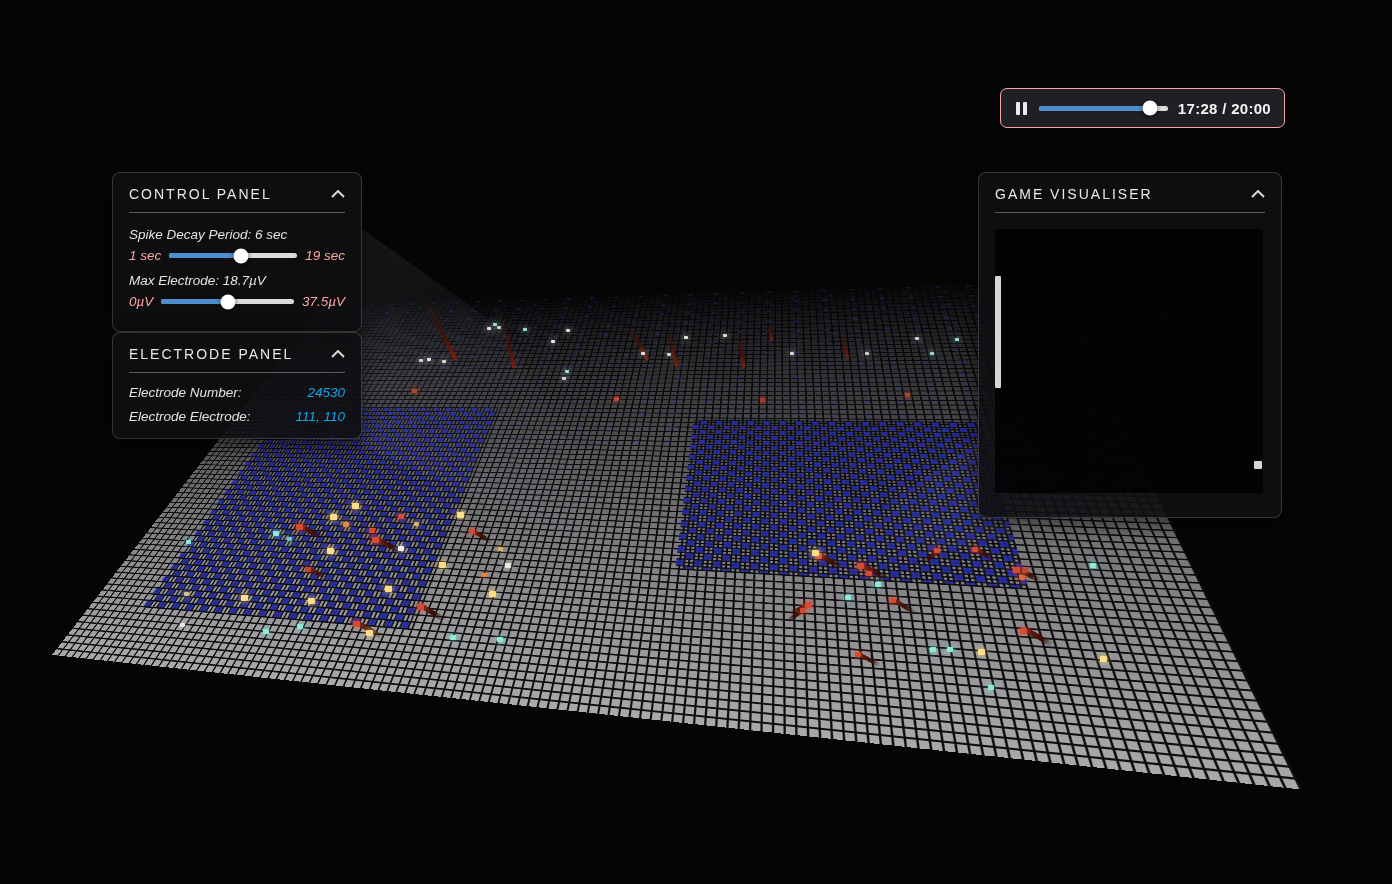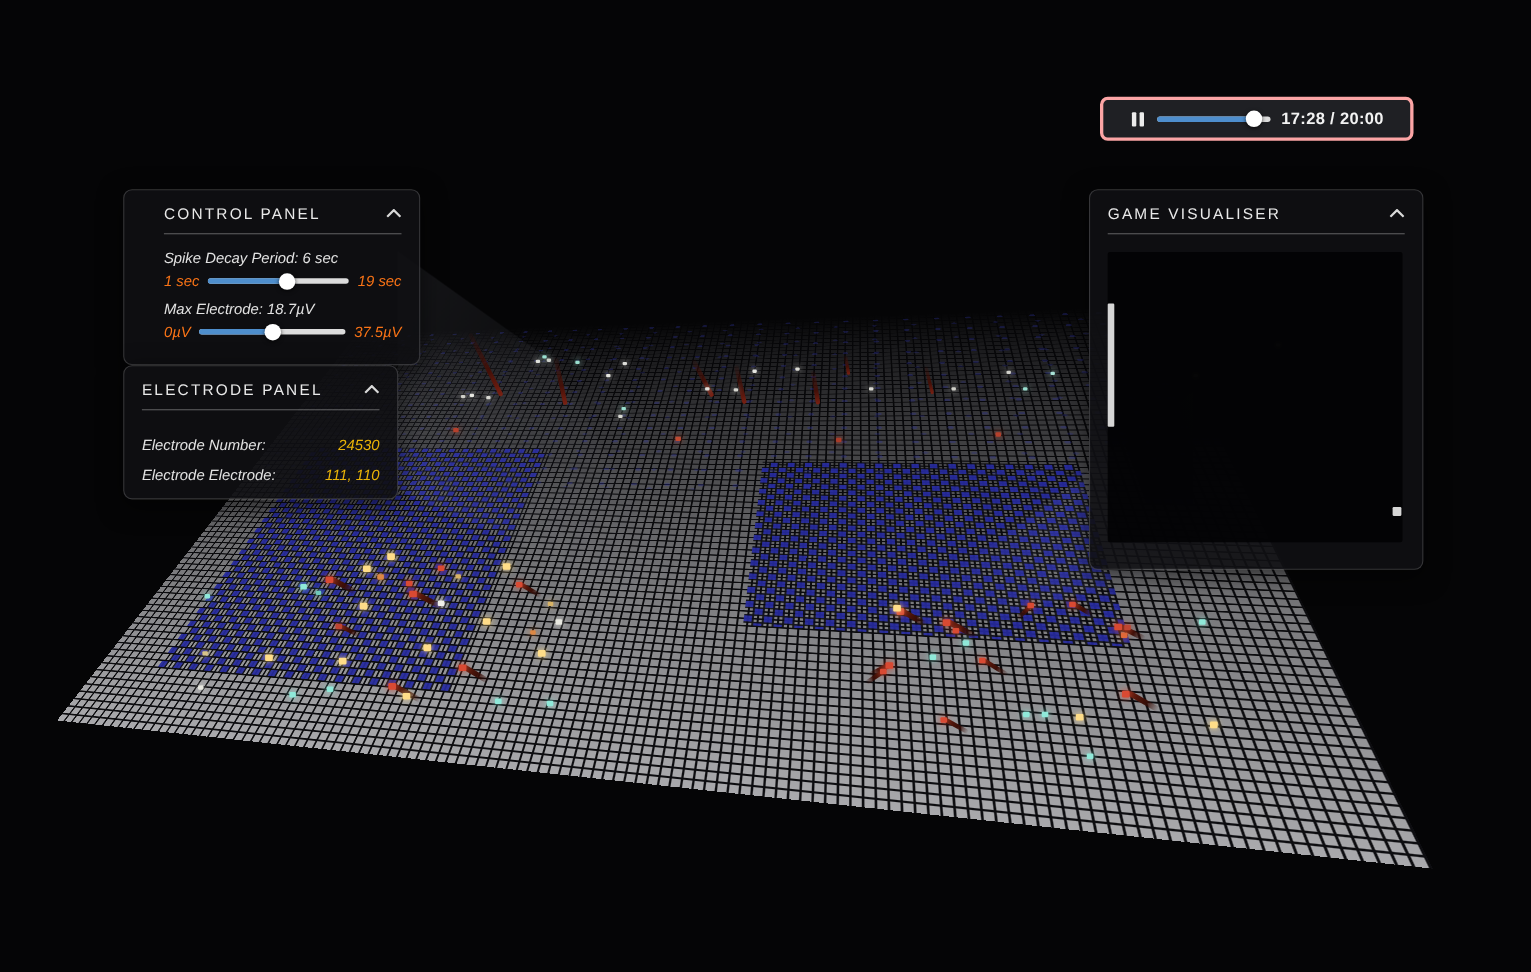--- a/index.html
+++ b/index.html
@@ -44,44 +44,44 @@
   
   .panel{position:absolute;z-index:10;background:rgba(15,16,19,0.90);
     border:1px solid rgba(255,255,255,0.17);border-radius:8px;color:#e6e6e6;
     box-shadow:0 6px 22px rgba(0,0,0,0.55);}
   .panel-header{display:flex;justify-content:space-between;align-items:center;
     padding:13px 16px 10px 16px;font-size:14px;letter-spacing:2px;color:#e9e9e9;}
   .panel-divider{height:1px;background:rgba(255,255,255,0.32);margin:0 16px;}
   .chev{display:block;cursor:pointer;}
   .panel-body{padding:12px 16px 12px 16px;font-size:13px;color:#e2e2e2;font-style:italic;}
 
-  #control-panel{left:112px;top:172px;width:248px;padding-left:20px;}
+  #control-panel{left:112px;top:172px;width:248px;}
   #electrode-info{left:112px;top:332px;width:248px;}
-  #game-visualiser{left:978px;top:172px;width:302px;height:344px;margin-left:12px;}
+  #game-visualiser{left:978px;top:172px;width:302px;height:344px;}
 
   .cp-label{margin:2px 0 6px 0;font-size:13.5px;}
   .slider-row{display:flex;align-items:center;gap:8px;margin:2px 0 10px 0;font-size:13.5px;}
-  .slider-row .endlab{white-space:nowrap;color:#f97316;}
+  .slider-row .endlab{white-space:nowrap;color:#fca5a5;}
   .track{position:relative;flex:1;height:5px;border-radius:3px;background:#dcdcdc;cursor:pointer;}
   .fill{position:absolute;left:0;top:0;bottom:0;background:#4e8ecd;border-radius:3px;}
   .thumb{position:absolute;top:50%;width:15px;height:15px;border-radius:50%;background:#fff;
     transform:translate(-50%,-50%);box-shadow:0 1px 4px rgba(0,0,0,0.7);cursor:grab;}
 
-  .info-row{display:flex;justify-content:space-between;margin:12px 0 9px 0;font-size:13.5px;}
+  .info-row{display:flex;justify-content:space-between;margin:0 0 9px 0;font-size:13.5px;}
   .info-row:last-child{margin-bottom:2px;}
-  .info-val{text-align:right;color:#eab308;}
+  .info-val{text-align:right;color:#0ea5e9;}
 
   #game-area{position:absolute;left:16px;top:56px;width:268px;height:264px;
     background:rgba(2,2,3,0.88);border-radius:2px;}
   #game-area .gobj{position:absolute;background:#d6d6d6;border-radius:1px;}
 
   
   #playback{position:absolute;left:1000px;top:88px;width:285px;height:40px;z-index:11;
-    background:#1f2024;border:3px solid #fca5a5;border-radius:7px;
-    display:flex;align-items:center;padding:0 24px;box-sizing:border-box;gap:10px;color:#f2f2f2;}
+    background:#1f2024;border:1px solid #fca5a5;border-radius:7px;
+    display:flex;align-items:center;padding:0 13px;box-sizing:border-box;gap:10px;color:#f2f2f2;}
   #pause-btn{display:flex;gap:3px;background:none;border:none;padding:2px;cursor:pointer;}
   #pause-btn .pbar{display:block;width:4px;height:13px;background:#ececec;border-radius:1px;}
   #playback .track{flex:1;height:5px;}
   #playback .time{font-size:15px;font-weight:700;white-space:nowrap;letter-spacing:0.3px;}
 </style>
 </head>
 <body>
 
 <div class="stage">
 

